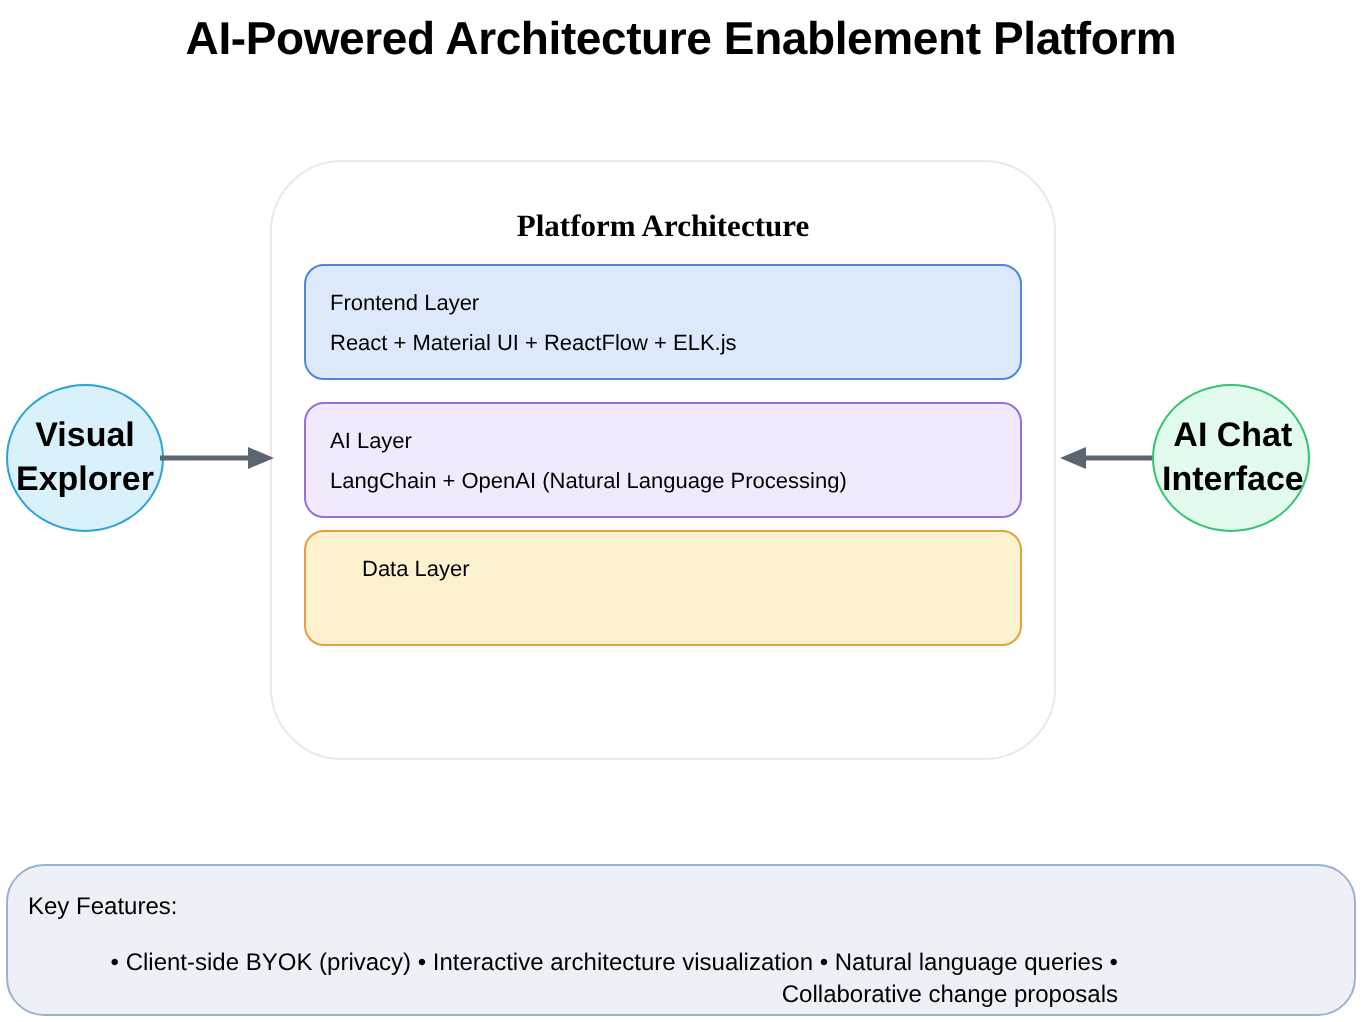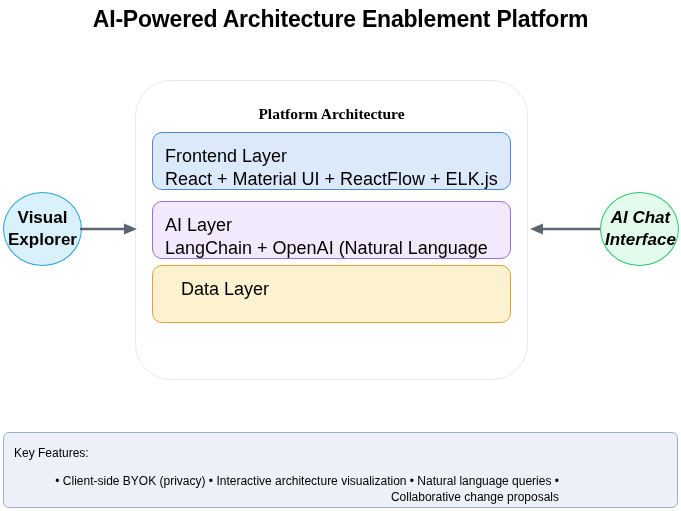--- a/index.html
+++ b/index.html
@@ -50,21 +50,21 @@
     position: absolute;
     left: 16px;
     width: 359px;
     height: 58px;
     border: 1.5px solid #888;
     border-radius: 10px;
     padding: 12px 12px 10px 12px;
     display: flex;
     flex-direction: column;
     justify-content: space-between;
-    font-size: 18px;
+    font-size: 11px;
     line-height: 1.3;
   }
   .layer-frontend { top: 51px; }
   .layer-ai       { top: 120px; }
   .layer-data     { top: 184px; padding-left: 28px; }
   .circle {
     position: absolute;
     width: 79px;
     height: 74px;
     border-radius: 50%;
@@ -72,33 +72,33 @@
     display: flex;
     align-items: center;
     justify-content: flex-start;
     text-align: center;
     font-size: 17px;
     font-weight: bold;
     line-height: 1.3;
     padding: 4px;
   }
   .circle-left  { left: 3px;  top: 192px; }
-  .circle-right { left: 600px; top: 192px; font-style: italic; }
+  .circle-right { left: 576px; top: 192px; }
   .arrow-svg { position: absolute; }
   .arrow-left  { left: 79px;  top: 220px; }
   .arrow-right { left: 528px; top: 220px; }
   .features-panel {
     position: absolute;
     left: 3px;
     top: 432px;
     width: 675px;
     height: 76px;
     background: #edf1f7;
     border: 1px solid #9cb3cf;
-    border-radius: 6px;
+    border-radius: 19px;
     padding: 13px 10px 10px 10px;
     font-size: 12px;
   }
   .features-items {
     margin-top: 14px;
     max-width: 545px;
     line-height: 1.32;
     text-align: right;
   }
 </style>

